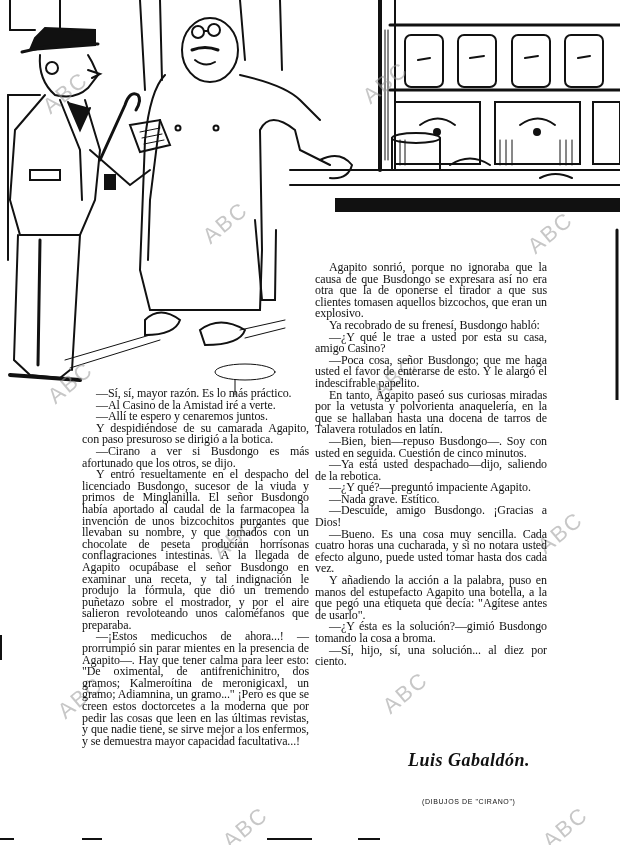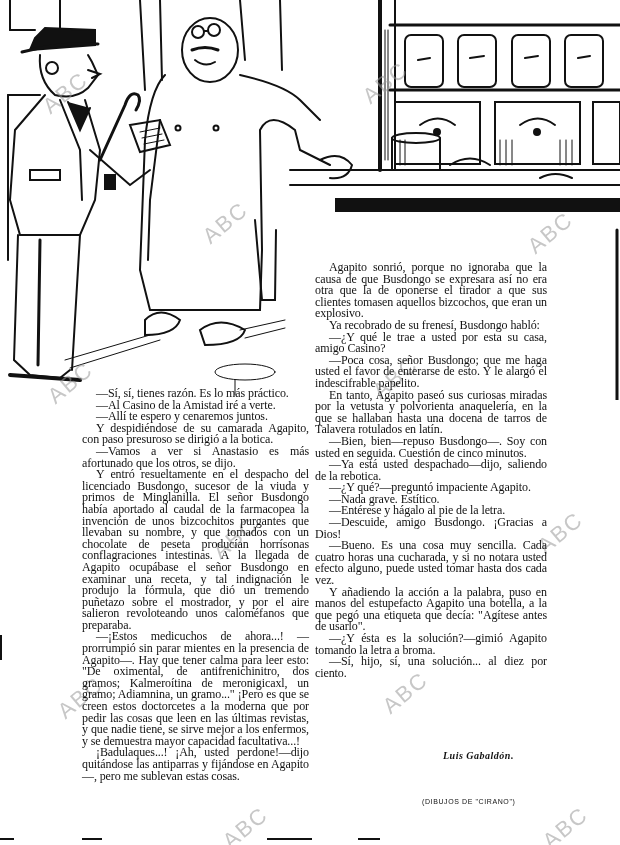--- a/index.html
+++ b/index.html
@@ -11,22 +11,22 @@
   .illustration { position:absolute; left:0; top:0; width:620px; height:400px; }
   .illustration svg { display:block; }
 
   
   .col { position:absolute; font-size:12px; line-height:11.6px; text-align:justify;
          letter-spacing:-0.1px; }
   .col p { margin:0; text-indent:14px; }
   .col-left { left:82px; top:388px; width:227px; }
   .col-right { left:315px; top:262px; width:232px; }
 
-  .byline { position:absolute; left:443px; top:750px; font-style:italic; font-weight:bold;
-            font-size:10px; letter-spacing:0.5px; }
+  .byline { position:absolute; left:408px; top:750px; font-style:italic; font-weight:bold;
+            font-size:18px; letter-spacing:0.5px; }
   .credit { position:absolute; left:422px; top:798px; font-size:7px; letter-spacing:0.6px;
             text-transform:uppercase; font-family:"Liberation Sans",sans-serif; }
 
   .rule { position:absolute; height:1.5px; background:#111; }
   .vrule { position:absolute; width:2px; background:#111; }
 
   .watermark { position:absolute; color:#9a9a9a; font-family:"Liberation Sans",sans-serif;
                font-size:22px; letter-spacing:2px; transform:rotate(-40deg); opacity:0.55;
                white-space:nowrap; pointer-events:none; }
 </style>
@@ -160,45 +160,43 @@
   <div class="watermark" style="left:45px;top:370px;">ABC</div>
   <div class="watermark" style="left:210px;top:525px;">ABC</div>
   <div class="watermark" style="left:370px;top:365px;">ABC</div>
   <div class="watermark" style="left:535px;top:520px;">ABC</div>
   <div class="watermark" style="left:55px;top:685px;">ABC</div>
   <div class="watermark" style="left:220px;top:815px;">ABC</div>
   <div class="watermark" style="left:380px;top:680px;">ABC</div>
   <div class="watermark" style="left:540px;top:815px;">ABC</div>
 
   <div class="col col-left">
-    <p>—Sí, sí, tienes razón. Es lo más práctico.</p>
+    <p>—Sí, sí, mayor razón. Es lo más práctico.</p>
     <p>—Al Casino de la Amistad iré a verte.</p>
     <p>—Allí te espero y cenaremos juntos.</p>
     <p>Y despidiéndose de su camarada Agapito, con paso presuroso se dirigió a la botica.</p>
-    <p>—Vamos a ver si Anastasio es más afortunado que los otros, se dijo.</p>
+    <p>—Cirano a ver si Busdongo es más afortunado que los otros, se dijo.</p>
     <p>Y entró resueltamente en el despacho del licenciado Busdongo, sucesor de la viuda y primos de Minglanilla. El señor Busdongo había aportado al caudal de la farmacopea la invención de unos bizcochitos purgantes que llevaban su nombre, y que tomados con un chocolate de peseta producían horrísonas conflagraciones intestinas. A la llegada de Agapito ocupábase el señor Busdongo en examinar una receta, y tal indignación le produjo la fórmula, que dió un tremendo puñetazo sobre el mostrador, y por el aire salieron revoloteando unos caloméfanos que preparaba.</p>
     <p>—¡Estos medicuchos de ahora...! —prorrumpió sin parar mientes en la presencia de Agapito—. Hay que tener calma para leer esto: "De oximental, de antifrenichinitro, dos gramos; Kalmeroítina de meronigicaxl, un gramo; Adiamnina, un gramo..." ¡Pero es que se creen estos doctorcetes a la moderna que por pedir las cosas que leen en las últimas revistas, y que nadie tiene, se sirve mejor a los enfermos, y se demuestra mayor capacidad facultativa...!</p>
-    <p>¡Badulaques...! ¡Ah, usted perdone!—dijo quitándose las antiparras y fijándose en Agapito—, pero me sublevan estas cosas.</p>
   </div>
 
   <div class="col col-right">
     <p>Agapito sonrió, porque no ignoraba que la causa de que Busdongo se expresara así no era otra que la de oponerse el tirador a que sus clientes tomasen aquellos bizcochos, que eran un explosivo.</p>
     <p>Ya recobrado de su frenesí, Busdongo habló:</p>
     <p>—¿Y qué le trae a usted por esta su casa, amigo Casino?</p>
     <p>—Poca cosa, señor Busdongo; que me haga usted el favor de enterarse de esto. Y le alargó el indescifrable papelito.</p>
     <p>En tanto, Agapito paseó sus curiosas miradas por la vetusta y polvorienta anaquelería, en la que se hallaban hasta una docena de tarros de Talavera rotulados en latín.</p>
     <p>—Bien, bien—repuso Busdongo—. Soy con usted en seguida. Cuestión de cinco minutos.</p>
     <p>—Ya está usted despachado—dijo, saliendo de la rebotica.</p>
     <p>—¿Y qué?—preguntó impaciente Agapito.</p>
     <p>—Nada grave. Estítico.</p>
-    <p>—Entérese y hágalo al pie de la letra.</p>
     <p>—Descuide, amigo Busdongo. ¡Gracias a Dios!</p>
     <p>—Bueno. Es una cosa muy sencilla. Cada cuatro horas una cucharada, y si no notara usted efecto alguno, puede usted tomar hasta dos cada vez.</p>
     <p>Y añadiendo la acción a la palabra, puso en manos del estupefacto Agapito una botella, a la que pegó una etiqueta que decía: "Agítese antes de usarlo".</p>
-    <p>—¿Y ésta es la solución?—gimió Agapito tomando la letra a broma.</p>
+    <p>—¿Y ésta es la solución?—gimió Busdongo tomando la cosa a broma.</p>
     <p>—Sí, hijo, sí, una solución... al diez por ciento.</p>
   </div>
 
   <div class="byline">Luis Gabaldón.</div>
   <div class="credit">(Dibujos de "Cirano")</div>
 
   <div class="vrule" style="left:0px;top:635px;height:25px;"></div>
 
   <div class="rule" style="left:0px;top:838px;width:14px;"></div>
   <div class="rule" style="left:82px;top:838px;width:20px;"></div>

